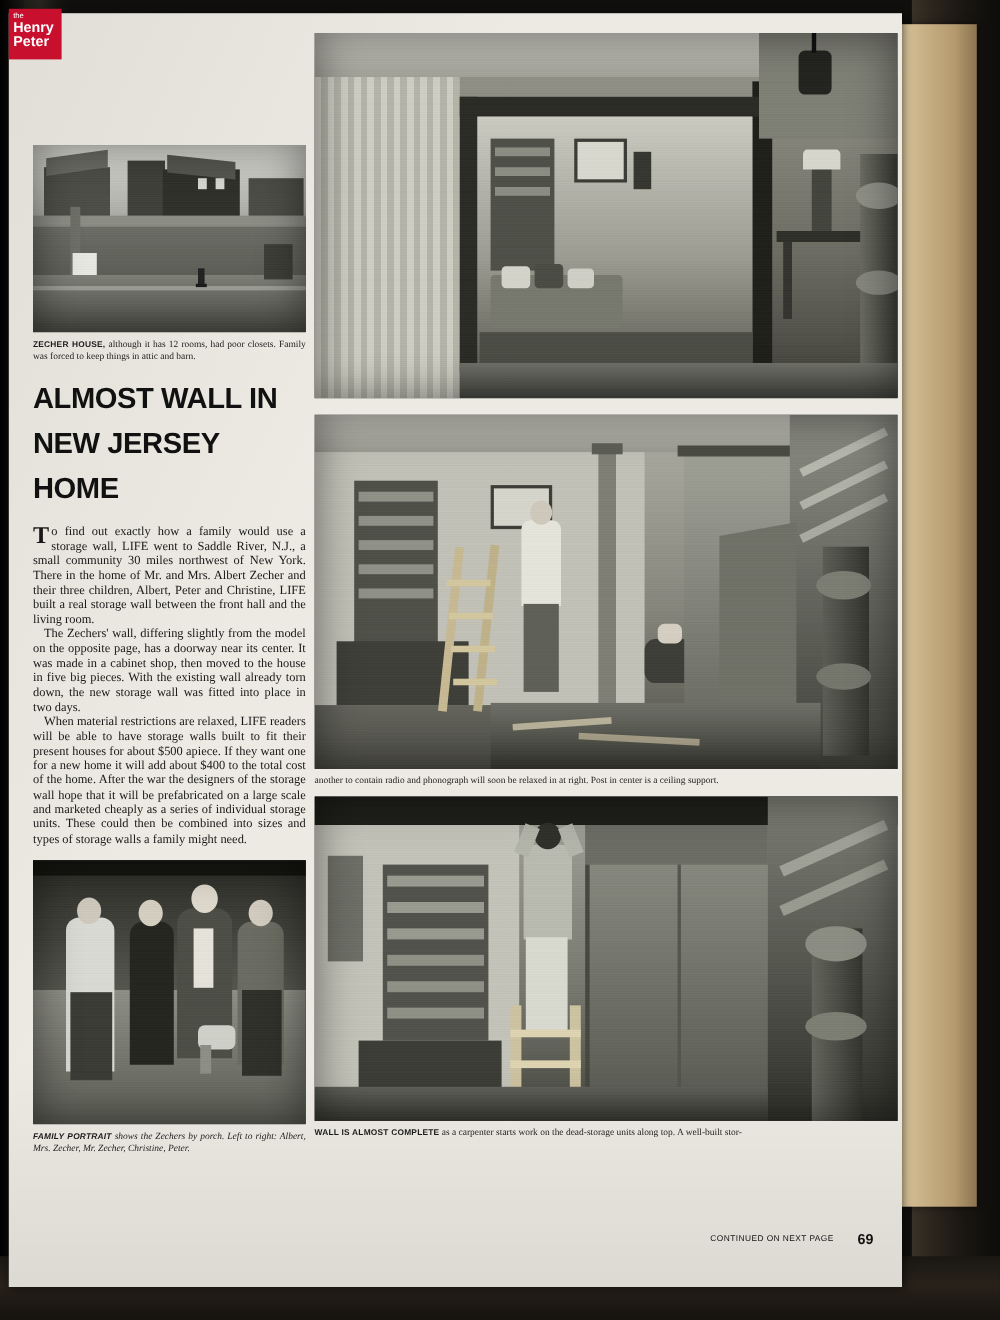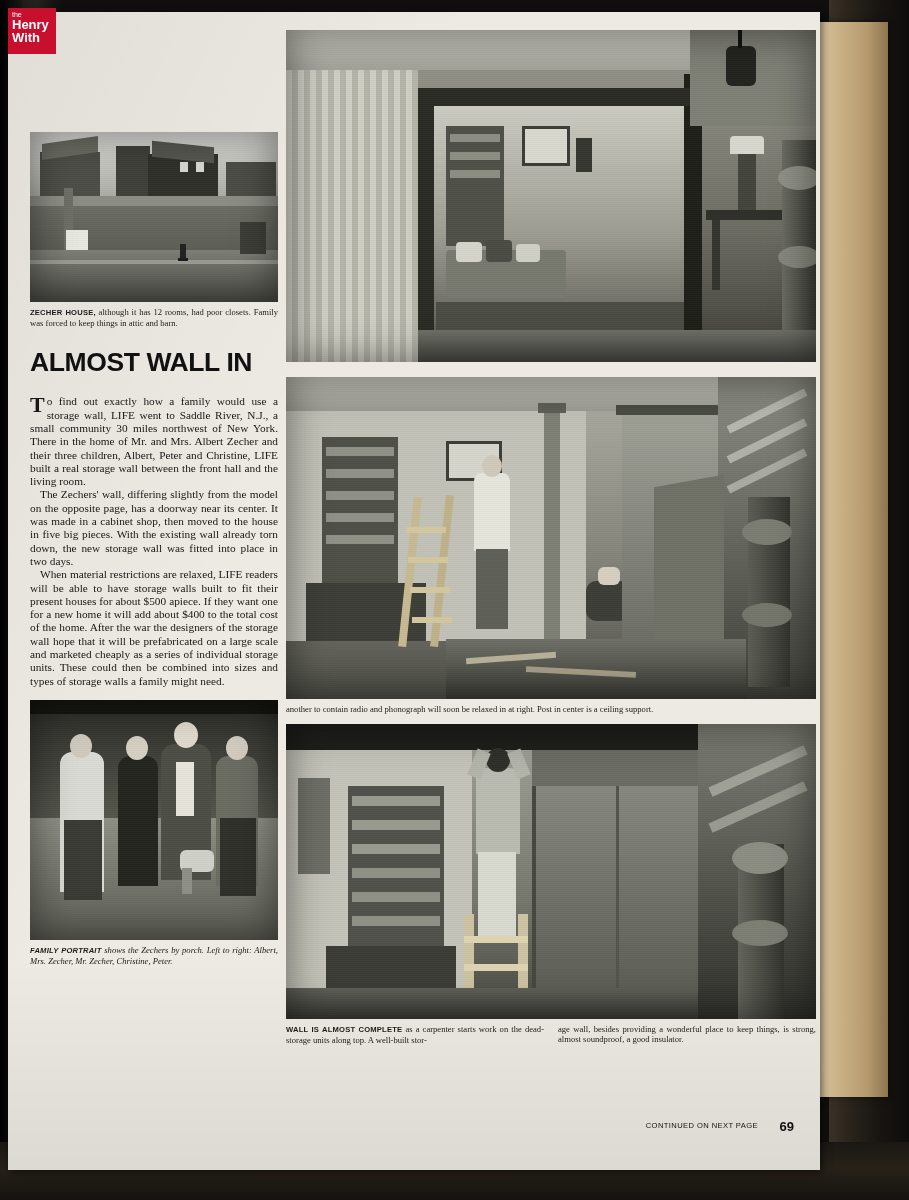--- a/index.html
+++ b/index.html
@@ -118,20 +118,21 @@
           <div class="vign"></div>
         </div>
       </div>
 
       <div class="cap" style="margin-top:5px;">
         <b>ZECHER HOUSE,</b><span> although it has 12 rooms, had poor closets. Family was forced to keep things in attic and barn.</span>
       </div>
 
       <div class="headline">
         <div>ALMOST WALL IN</div>
+        <div>NEW JERSEY HOME</div>
       </div>
 
       <div class="body">
         <p class="first"><span class="dropcap">T</span><span>o find out exactly how a family would use a storage wall, LIFE went to Saddle River, N.J., a small community 30 miles northwest of New York. There in the home of Mr. and Mrs. Albert Zecher and their three children, Albert, Peter and Christine, LIFE built a real storage wall between the front hall and the living room.</span></p>
         <p>The Zechers' wall, differing slightly from the model on the opposite page, has a doorway near its center. It was made in a cabinet shop, then moved to the house in five big pieces. With the existing wall already torn down, the new storage wall was fitted into place in two days.</p>
         <p>When material restrictions are relaxed, LIFE readers will be able to have storage walls built to fit their present houses for about $500 apiece. If they want one for a new home it will add about $400 to the total cost of the home. After the war the designers of the storage wall hope that it will be prefabricated on a large scale and marketed cheaply as a series of individual storage units. These could then be combined into sizes and types of storage walls a family might need.</p>
       </div>
 
       <div class="photo" style="width:248px;height:240px;margin-top:12px;">
         <div class="ph-inner" style="background:linear-gradient(180deg,#5a5b52 0%,#3b3c35 55%,#6f6f66 100%);">
@@ -303,27 +304,26 @@
           <div class="gr" style="left:446px;top:196px;width:56px;height:26px;background:#7c7d73;border-radius:50%;"></div>
 
           <div class="gr" style="left:0;top:264px;width:412px;height:31px;background:linear-gradient(180deg,#5f6058,#3a3b34);"></div>
           <div class="noise"></div>
           <div class="vign"></div>
         </div>
       </div>
 
       <div class="cap cap2" style="margin-top:5px;">
         <div><b>WALL IS ALMOST COMPLETE</b><span> as a carpenter starts work on the dead-storage units along top. A well-built stor-</span></div>
-        <div>age wall, besides providing a wonderful place to keep things, is strong, almost soundproof, a good insulator.</div>
       </div>
     </div>
 
     <div class="cont">CONTINUED ON NEXT PAGE</div>
     <div class="folio">69</div>
   </div>
 
   <div class="logo">
     <div class="the">the</div>
     <div class="henry">Henry</div>
-    <div class="ford">With</div>
+    <div class="ford">Peter</div>
   </div>
 
 </div>
 
 </body></html>

